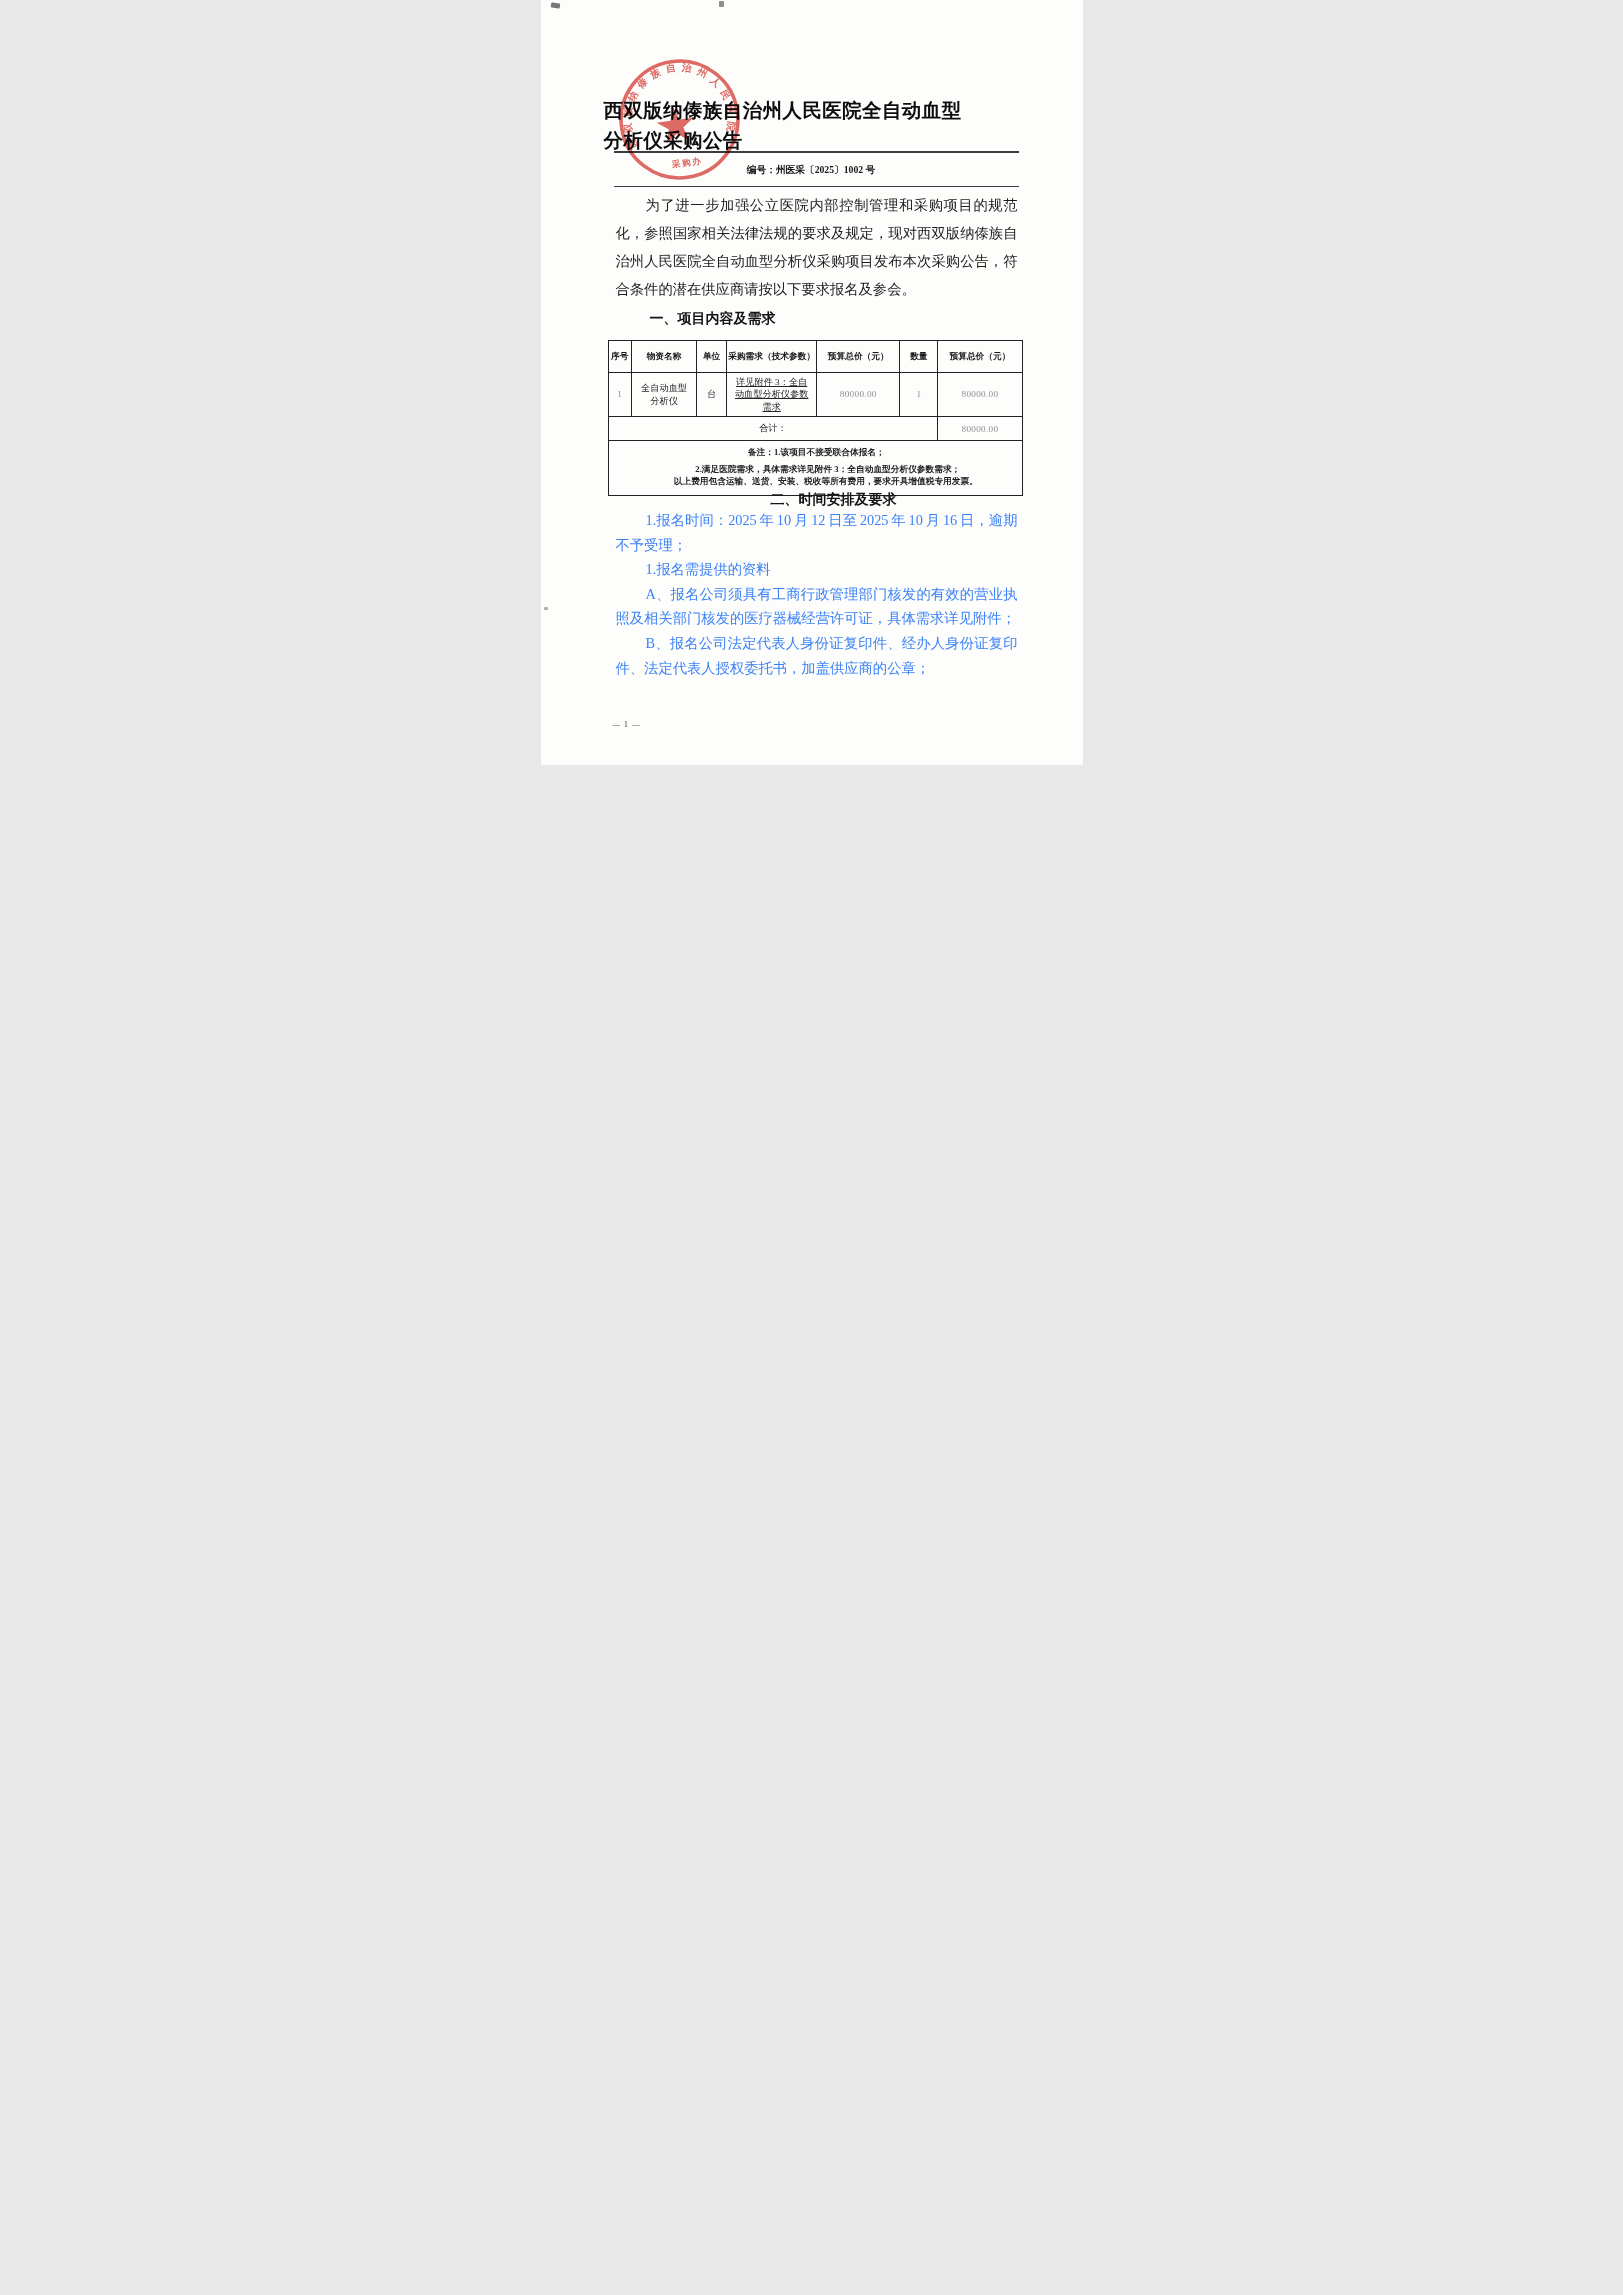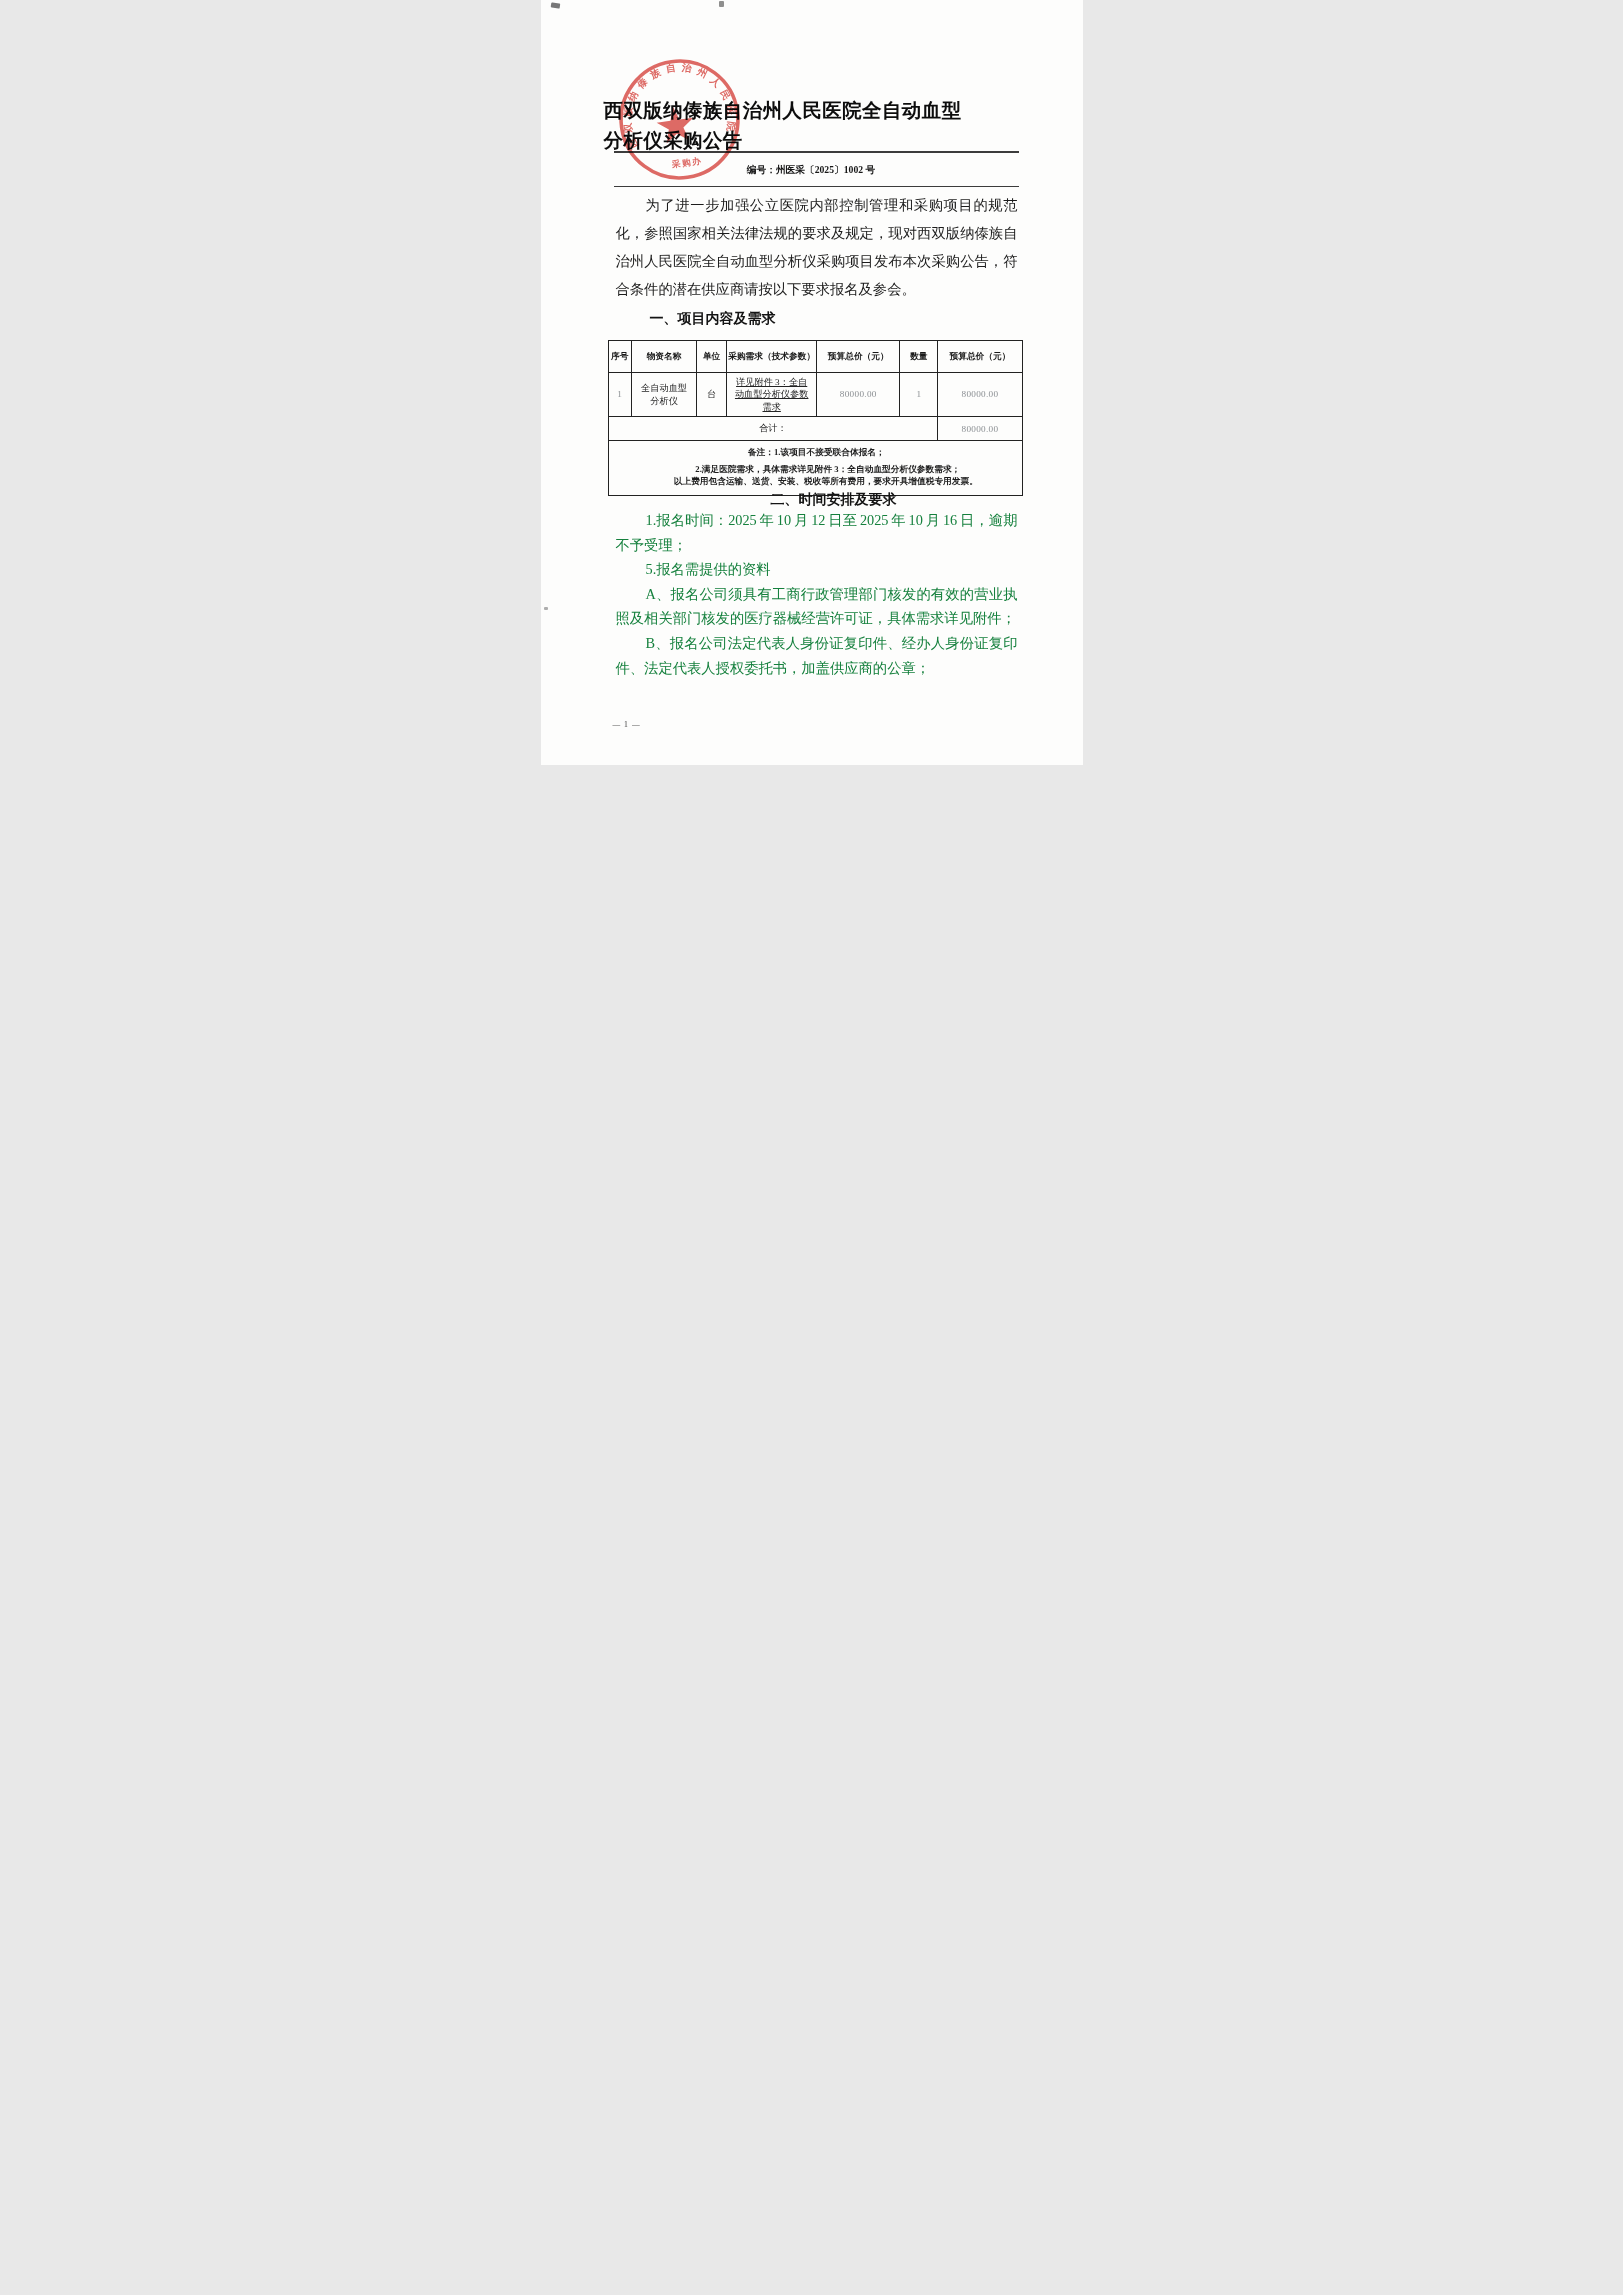--- a/index.html
+++ b/index.html
@@ -67,21 +67,21 @@
   .row-notes td {
     height:48px; text-align:center; vertical-align:top; padding:5.6px 4.1px 0 6.7px;
     font-size:8.7px; font-weight:bold; line-height:11.8px; color:#1d1d1d;
   }
   .note-l1 { margin:0 0 6.1px 0; }
   .note-l2 { margin:0 0 0 23px; }
   .note-l3 { margin:0 0 0 19px; }
 
   .sec2 {
     position:absolute; left:75px; top:508px; width:402px;
-    font-size:14.3px; line-height:24.6px; color:#15803d;
+    font-size:14.3px; line-height:24.6px; color:#3b82f6;
     text-align:justify; text-justify:inter-ideograph; word-spacing:-0.8px; z-index:2;
   }
   .pagenum {
     position:absolute; left:72px; top:720px; font-size:7.7px; letter-spacing:1px;
     color:#3a3a3a; z-index:2;
   }
 </style>
 </head>
 <body>
 
@@ -150,21 +150,21 @@
         <p class="note-l3">以上费用包含运输、送货、安装、税收等所有费用，要求开具增值税专用发票。</p>
       </td>
     </tr>
   </tbody>
     </table>
 
   <div class="sec-heading h2">二、时间安排及要求</div>
 
   <div class="sec2">
     <p>1.报名时间：2025 年 10 月 12 日至 2025 年 10 月 16 日，逾期不予受理；</p>
-    <p>5.报名需提供的资料</p>
+    <p>1.报名需提供的资料</p>
     <p>A、报名公司须具有工商行政管理部门核发的有效的营业执照及相关部门核发的医疗器械经营许可证，具体需求详见附件；</p>
     <p>B、报名公司法定代表人身份证复印件、经办人身份证复印件、法定代表人授权委托书，加盖供应商的公章；</p>
   </div>
 
   <div class="pagenum">— 1 —</div>
 
   <svg class="stamp" viewBox="0 0 244 244">
     <circle cx="122" cy="122" r="114" fill="none" stroke="#d84a44" stroke-width="7"></circle>
     <path id="stamp-arc" d="M 35.9 162.1 A 95 95 0 1 1 208.1 162.1" fill="none"></path>
     <text font-size="19" font-weight="bold" fill="#d84a44">

